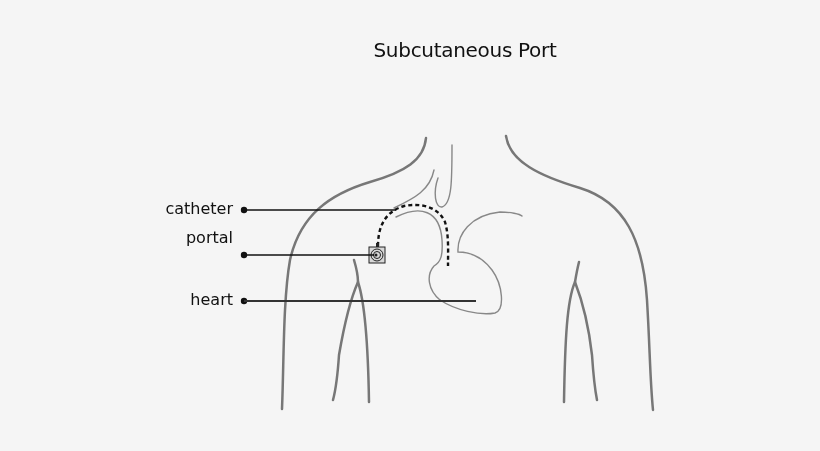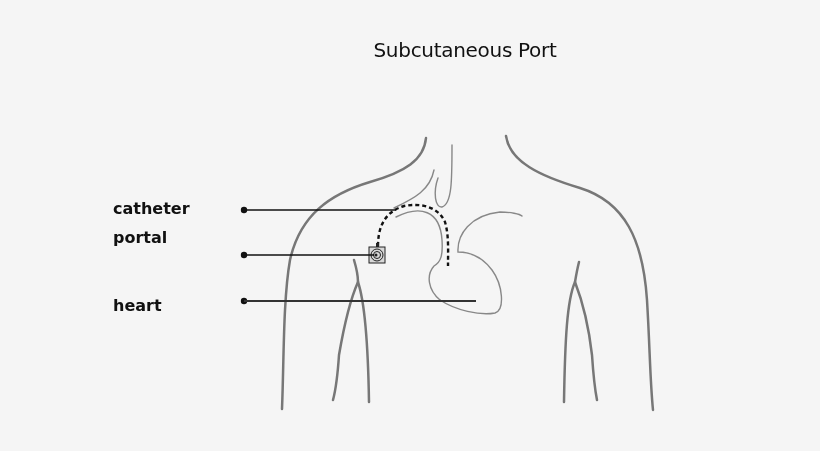--- a/index.html
+++ b/index.html
@@ -16,33 +16,33 @@
       top: 38px;
       text-align: center;
       font-size: 20px;
       color: #111;
       letter-spacing: -0.3px;
     }
     .label {
       position: absolute;
       font-size: 16px;
       color: #111;
+      text-align: right;
       width: 120px;
-      font-weight: bold;
     }
     svg.diagram { position: absolute; left: 0; top: 0; }
   </style>
 </head>
 <body>
 
 <div class="title">Subcutaneous Port</div>
 
 <div class="label" style="left:113px; top:199px;">catheter</div>
 <div class="label" style="left:113px; top:228px;">portal</div>
-<div class="label" style="left:113px; top:296px;">heart</div>
+<div class="label" style="left:113px; top:290px;">heart</div>
 
 <svg class="diagram" width="820" height="451" viewBox="0 0 820 451">
 
   <g fill="none" stroke="#777" stroke-width="2.5" stroke-linecap="round">
 
     <path d="M426,138 C424,160 405,172 370,182 C330,194 300,215 290,260 C283,300 284,360 282,409"></path>
 
     <path d="M506,136 C510,162 540,176 580,188 C625,202 643,240 647,300 C650,350 650,380 653,410"></path>
 
     <path d="M354,260 C357,270 358,276 358,282 C364,300 368,340 369,402"></path>

